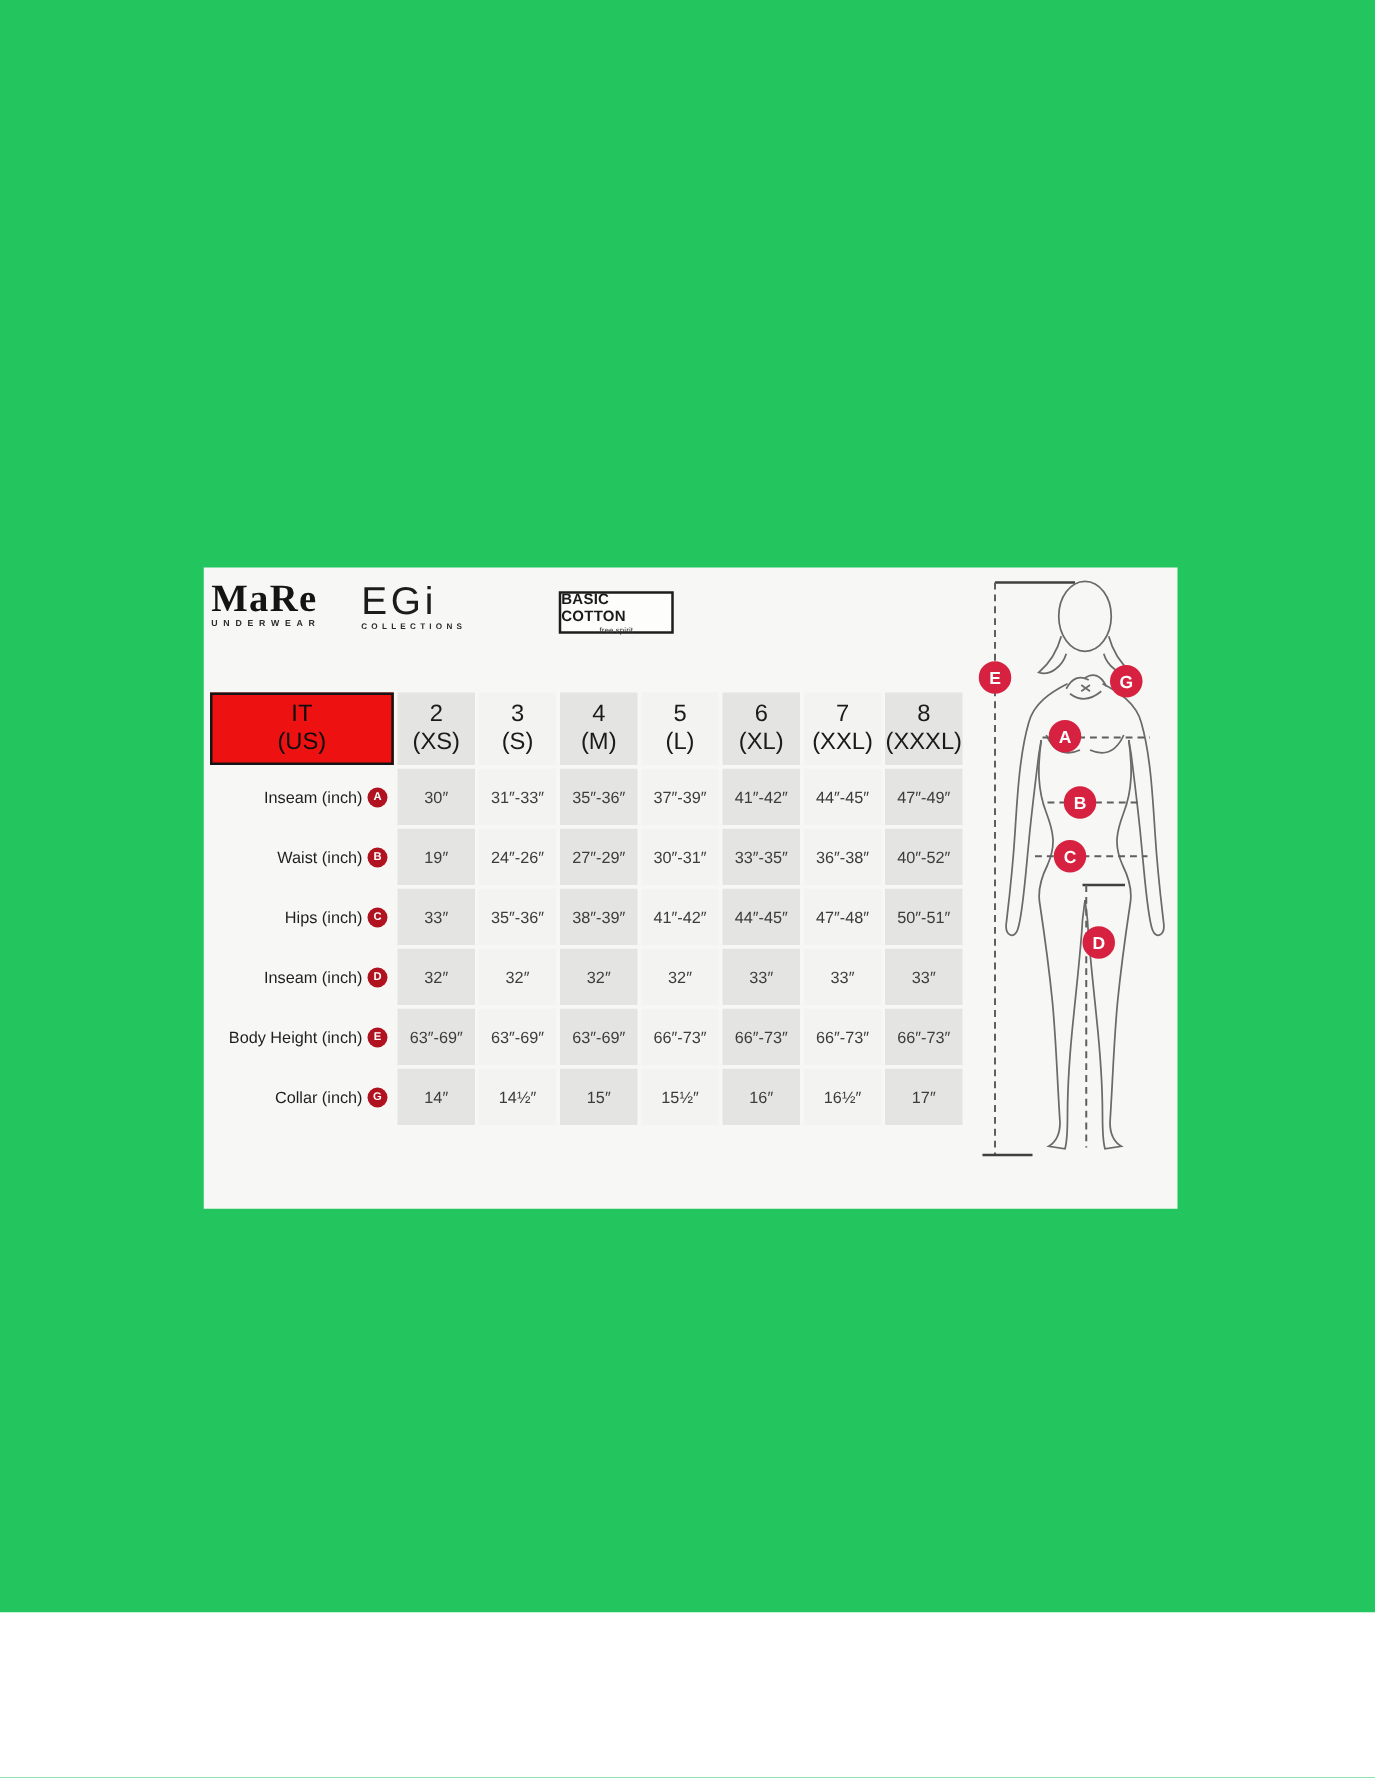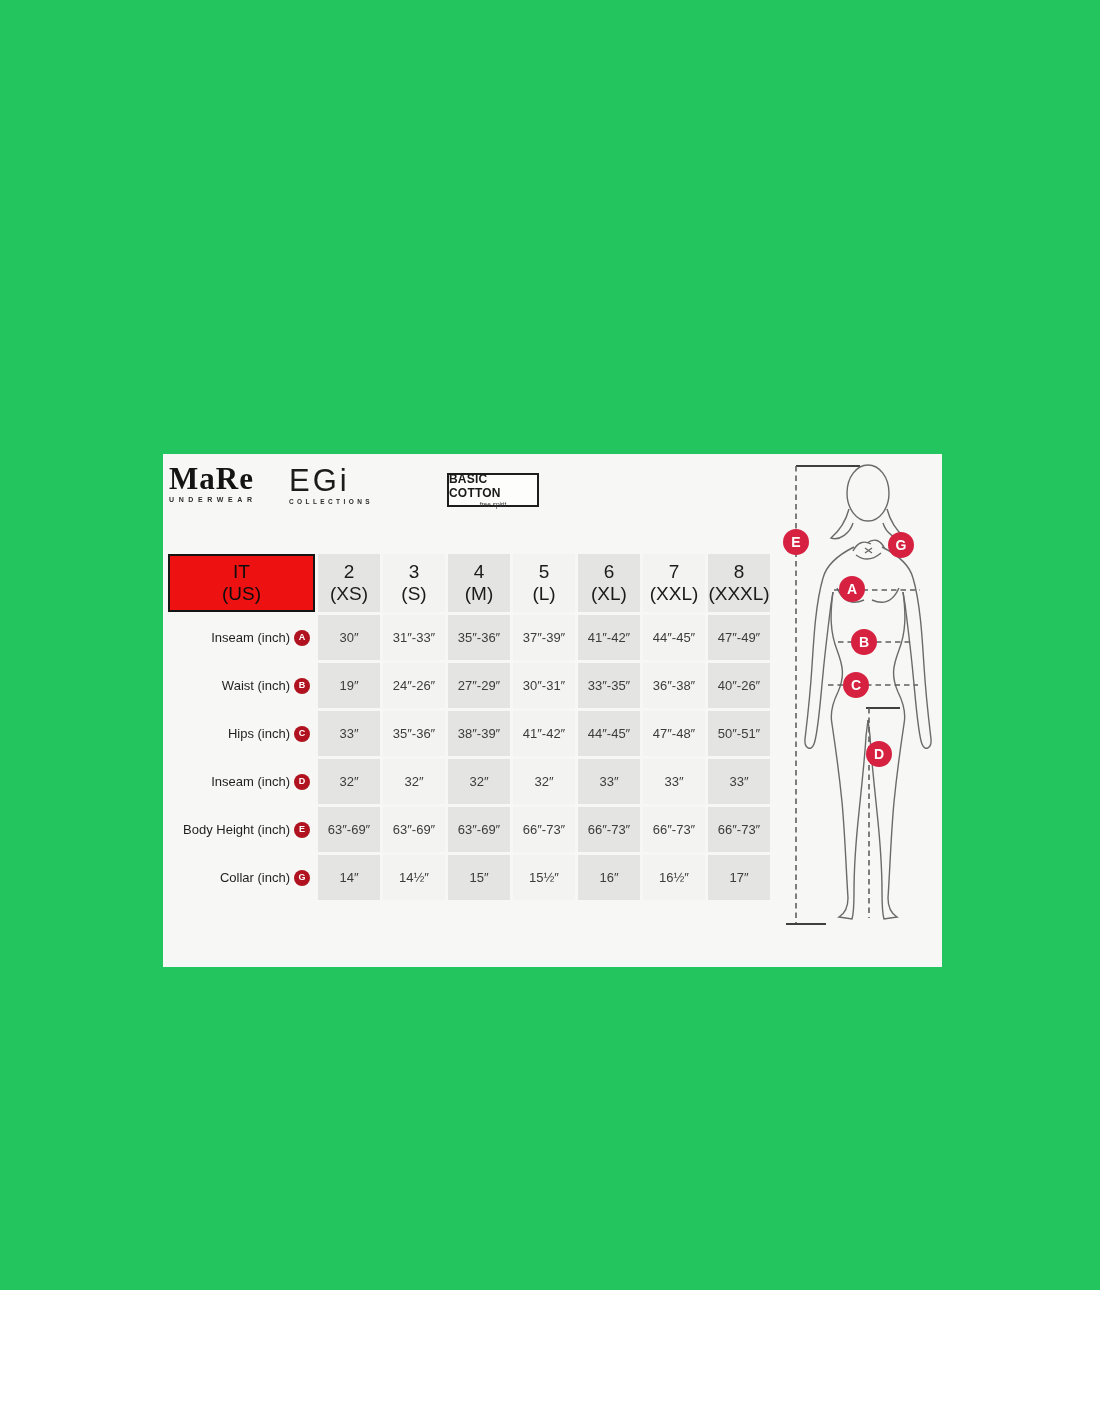--- a/index.html
+++ b/index.html
@@ -162,21 +162,21 @@
         <span class="badge">
             <i>B</i>
           </span>
       </div>
       <div class="cell val col-g">19″</div>
       <div class="cell val col-w">24″-26″</div>
       <div class="cell val col-g">27″-29″</div>
       <div class="cell val col-w">30″-31″</div>
       <div class="cell val col-g">33″-35″</div>
       <div class="cell val col-w">36″-38″</div>
-      <div class="cell val col-g">40″-26″</div>
+      <div class="cell val col-g">40″-52″</div>
 
       <div class="cell label">
         <span>Hips (inch)</span>
         <span class="badge">
             <i>C</i>
           </span>
       </div>
       <div class="cell val col-g">33″</div>
       <div class="cell val col-w">35″-36″</div>
       <div class="cell val col-g">38″-39″</div>

